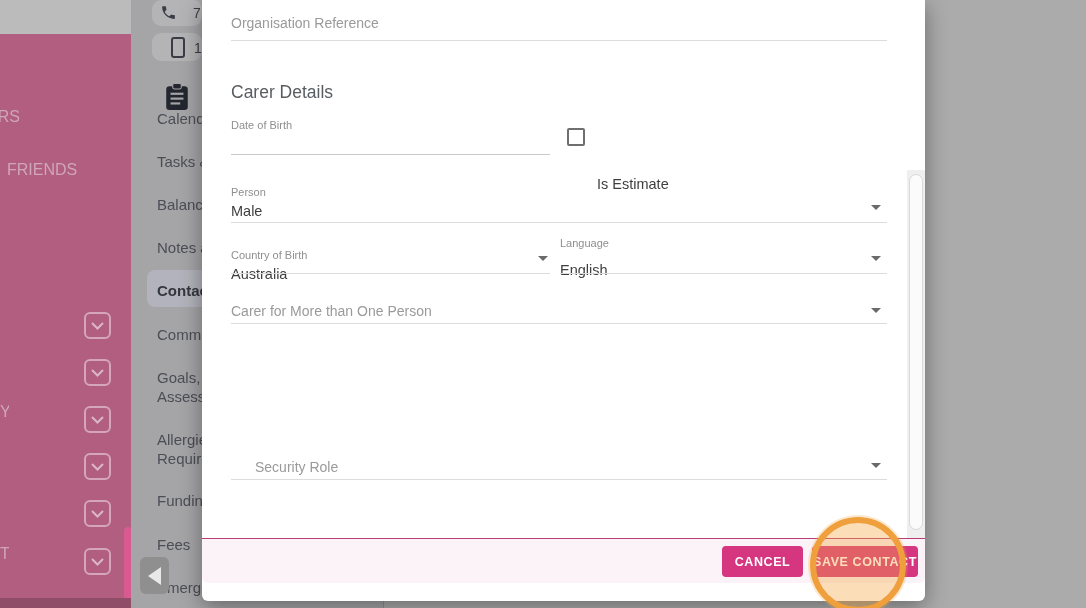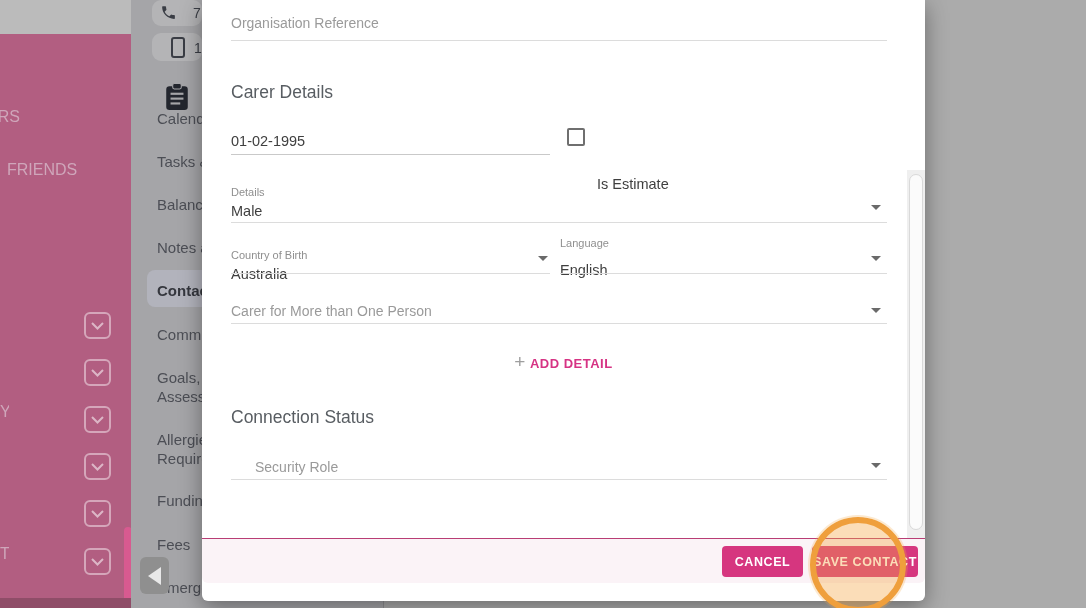--- a/index.html
+++ b/index.html
@@ -156,51 +156,46 @@
     <div class="tri-left"></div>
   </div>
 
   <div id="modal" class="abs">
 
     <div class="m-content placeholder" style="top:15px;">Organisation Reference</div>
     <div class="underline" style="left:29px;top:40px;width:656px;"></div>
 
     <div class="m-content section-h" style="top:82px;">Carer Details</div>
 
-    <div class="m-content f-value" style="top:133px;">01-02-1995</div>
+    <div class="m-content f-label" style="top:119px;">Date of Birth</div>
     <div class="underline" style="left:29px;top:154px;width:319px;background:#c9c9c9;"></div>
 
     <div id="est-box" class="abs" style="left:365px;top:128px;"></div>
     <div class="abs f-value" style="left:395px;top:130px;margin-top:46px;">Is Estimate</div>
 
-    <div class="m-content f-label" style="top:186px;">Details</div>
+    <div class="m-content f-label" style="top:186px;">Person</div>
     <div class="m-content f-value" style="top:203px;">Male</div>
     <div class="abs dd-arrow" style="left:669px;top:205px;"></div>
     <div class="underline" style="left:29px;top:222px;width:656px;"></div>
 
     <div class="m-content f-label" style="top:237px;margin-top:12px;">Country of Birth</div>
     <div class="m-content f-value" style="top:266px;">Australia</div>
     <div class="abs dd-arrow" style="left:336px;top:256px;"></div>
     <div class="underline" style="left:29px;top:273px;width:319px;"></div>
 
     <div class="abs f-label" style="left:358px;top:237px;">Language</div>
     <div class="abs f-value" style="left:358px;top:254px;margin-top:8px;">English</div>
     <div class="abs dd-arrow" style="left:669px;top:256px;"></div>
     <div class="underline" style="left:358px;top:273px;width:327px;"></div>
 
     <div class="m-content placeholder" style="top:303px;">Carer for More than One Person</div>
     <div class="abs dd-arrow" style="left:669px;top:308px;"></div>
     <div class="underline" style="left:29px;top:323px;width:656px;"></div>
 
-    <div class="abs" style="left:0;top:351px;width:723px;text-align:center;">
-      <span class="plus">+</span>
-      <span class="add-detail">ADD DETAIL</span>
-    </div>
-
-    <div class="m-content section-h" style="top:407px;">Connection Status</div>
+
 
     <div class="m-content placeholder" style="top:459px;margin-left:24px;">Security Role</div>
     <div class="abs dd-arrow" style="left:669px;top:463px;"></div>
     <div class="underline" style="left:29px;top:479px;width:656px;"></div>
 
     <div id="m-scroll-track" class="abs"></div>
     <div id="m-scroll-thumb" class="abs"></div>
 
     <div id="m-footer" class="abs">
       <button id="btn-cancel" class="btn">CANCEL</button>

